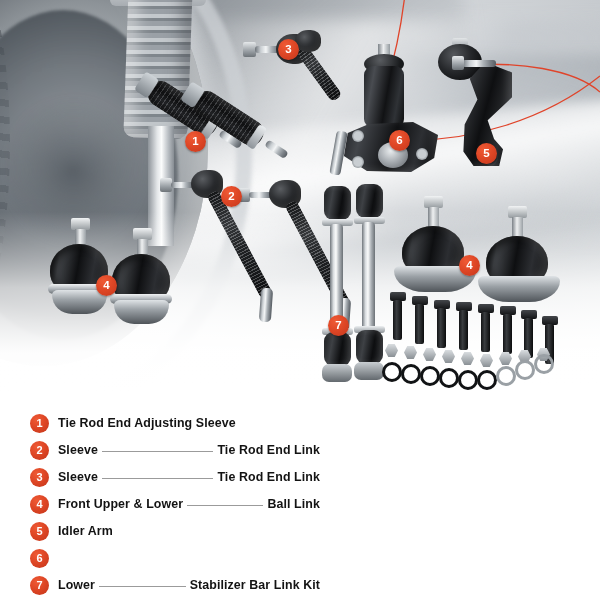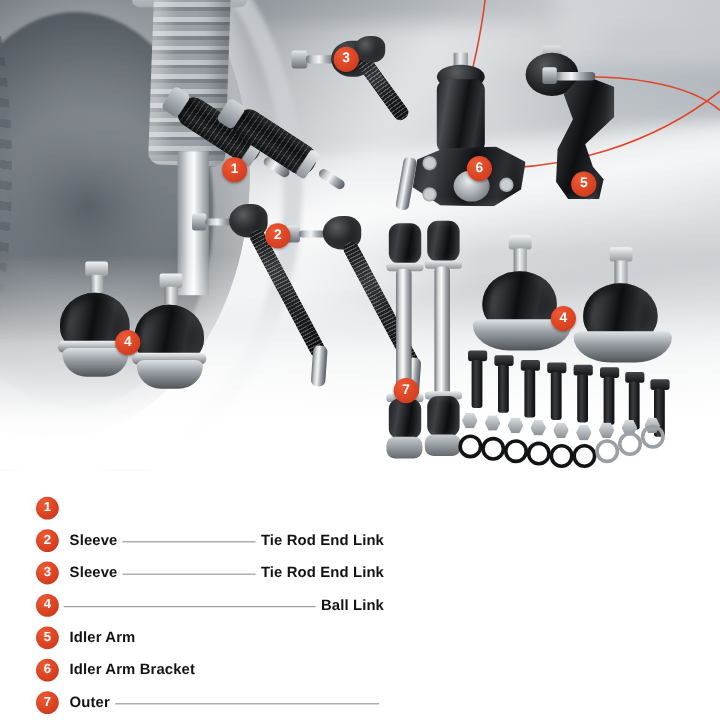--- a/index.html
+++ b/index.html
@@ -351,48 +351,50 @@
         <div class="badge" style="left: 476px; top: 143px;">5</div>
         <div class="badge" style="left: 389px; top: 130px;">6</div>
         <div class="badge" style="left: 328px; top: 315px;">7</div>
       </div>
   </div>
 
   <div class="legend">
     <div id="legend-rows">
         <div class="legend-row single" style="top: 20px;">
           <div class="legend-badge">1</div>
+          <div class="legend-left">Tie Rod End Adjusting Sleeve</div>
         </div>
         <div class="legend-row" style="top: 47px;">
           <div class="legend-badge">2</div>
           <div class="legend-left">Sleeve</div>
           <div class="legend-dash"></div>
           <div class="legend-right">Tie Rod End Link</div>
         </div>
         <div class="legend-row" style="top: 74px;">
           <div class="legend-badge">3</div>
           <div class="legend-left">Sleeve</div>
           <div class="legend-dash"></div>
           <div class="legend-right">Tie Rod End Link</div>
         </div>
         <div class="legend-row" style="top: 101px;">
           <div class="legend-badge">4</div>
+          <div class="legend-left">Front Upper  &amp;  Lower</div>
           <div class="legend-dash"></div>
           <div class="legend-right">Ball Link</div>
         </div>
         <div class="legend-row single" style="top: 128px;">
           <div class="legend-badge">5</div>
           <div class="legend-left">Idler Arm</div>
         </div>
         <div class="legend-row single" style="top: 155px;">
           <div class="legend-badge">6</div>
-          <div class="legend-left">Idler Arm Bracket</div>
         </div>
         <div class="legend-row" style="top: 182px;">
           <div class="legend-badge">7</div>
-          <div class="legend-left">Outer</div>
+          <div class="legend-left">Lower</div>
           <div class="legend-dash"></div>
+          <div class="legend-right">Stabilizer Bar Link Kit</div>
         </div>
       </div>
 
   </div>
 
 </div>
 
 </body></html>

